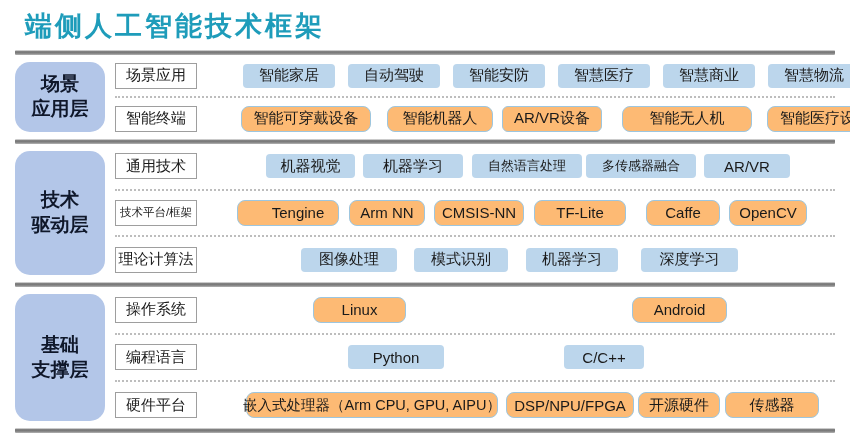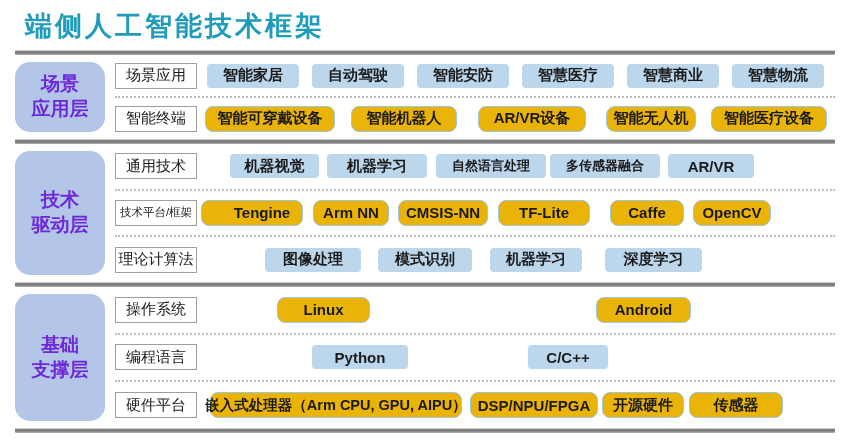--- a/index.html
+++ b/index.html
@@ -18,67 +18,67 @@
     background:linear-gradient(180deg,#efefef 0%,#6f6f6f 35%,#8a8a8a 70%,#b5b5b5 100%);
   }
   .layer{display:flex;align-items:stretch;}
   .l0{height:84px;}
   .l1{height:138px;}
   .l2{height:141px;}
   .layer-label{
     width:90px;margin:7px 0 7px 15px;border-radius:15px;
     background:var(--layer-label-bg,#b3c6e8);
     display:flex;flex-direction:column;align-items:center;justify-content:center;
-    font-size:19px;font-weight:bold;color:#6d28d9;line-height:1.3;flex-shrink:0;
+    font-size:19px;font-weight:bold;color:#0f172a;line-height:1.3;flex-shrink:0;
   }
   .rows{
     flex:1;margin-left:10px;display:flex;flex-direction:column;
     justify-content:space-evenly;min-width:0;
   }
   .dotted{border-top:2px dotted #bdbdbd;margin-right:15px;height:0;}
-  .row{display:flex;align-items:center;}
+  .row{display:flex;align-items:center;gap:36px;}
   .row-label{
     width:80px;height:24px;flex-shrink:0;
     background:#fff;border:1px solid #9e9e9e;
     display:flex;align-items:center;justify-content:center;
     font-size:15px;white-space:nowrap;
   }
   .row-label.small{font-size:11.5px;}
-  .items{flex:1;display:flex;align-items:flex-start;min-width:0;font-weight:bold;}
+  .items{flex:1;display:flex;align-items:flex-start;min-width:0;}
   .item{
     display:flex;align-items:center;justify-content:center;
     font-size:15px;white-space:nowrap;box-sizing:border-box;flex-shrink:0;
   }
   .item.filled{
     background:var(--filled-bg,#bcd6ec);border-radius:4px;height:24px;
   }
   .item.outlined{
-    background:#eab308;border:1.5px solid var(--outlined-border,#9dc6df);
+    background:#fdba74;border:1.5px solid var(--outlined-border,#9dc6df);
     border-radius:8px;height:26px;
   }
   
   .l0 .r0 .item{width:92px;margin-left:13px;}
   .l0 .r0 .item:first-child{margin-left:10px;}
   .l0 .r1 .item:nth-child(1){width:130px;margin-left:8px;}
   .l0 .r1 .item:nth-child(2){width:106px;margin-left:16px;}
-  .l0 .r1 .item:nth-child(3){width:108px;margin-left:21px;}
-  .l0 .r1 .item:nth-child(4){width:90px;margin-left:20px;border-radius:9px;}
+  .l0 .r1 .item:nth-child(3){width:100px;margin-left:9px;border-radius:6px;}
+  .l0 .r1 .item:nth-child(4){width:130px;margin-left:20px;}
   .l0 .r1 .item:nth-child(5){width:116px;margin-left:15px;}
   
   .l1 .r0 .item:nth-child(1){width:89px;margin-left:33px;}
   .l1 .r0 .item:nth-child(2){width:100px;margin-left:8px;}
   .l1 .r0 .item:nth-child(3){width:110px;margin-left:9px;font-size:13px;}
   .l1 .r0 .item:nth-child(4){width:110px;margin-left:4px;font-size:13px;}
   .l1 .r0 .item:nth-child(5){width:86px;margin-left:8px;}
   .l1 .r1 .item:nth-child(1){width:102px;margin-left:4px;padding-left:20px;}
   .l1 .r1 .item:nth-child(2){width:76px;margin-left:10px;}
   .l1 .r1 .item:nth-child(3){width:90px;margin-left:9px;}
   .l1 .r1 .item:nth-child(4){width:92px;margin-left:10px;}
   .l1 .r1 .item:nth-child(5){width:74px;margin-left:20px;}
-  .l1 .r1 .item:nth-child(6){width:78px;margin-left:9px;border-radius:9px;}
+  .l1 .r1 .item:nth-child(6){width:78px;margin-left:9px;}
   .l1 .r2 .item:nth-child(1){width:96px;margin-left:68px;}
   .l1 .r2 .item:nth-child(2){width:94px;margin-left:17px;}
   .l1 .r2 .item:nth-child(3){width:92px;margin-left:18px;}
   .l1 .r2 .item:nth-child(4){width:97px;margin-left:23px;}
   
   .l2 .r0 .item:nth-child(1){width:93px;margin-left:80px;}
   .l2 .r0 .item:nth-child(2){width:95px;margin-left:226px;}
   .l2 .r1 .item:nth-child(1){width:96px;margin-left:115px;}
   .l2 .r1 .item:nth-child(2){width:80px;margin-left:120px;}
   .l2 .r2 .item:nth-child(1){width:252px;margin-left:13px;font-size:14.5px;}

